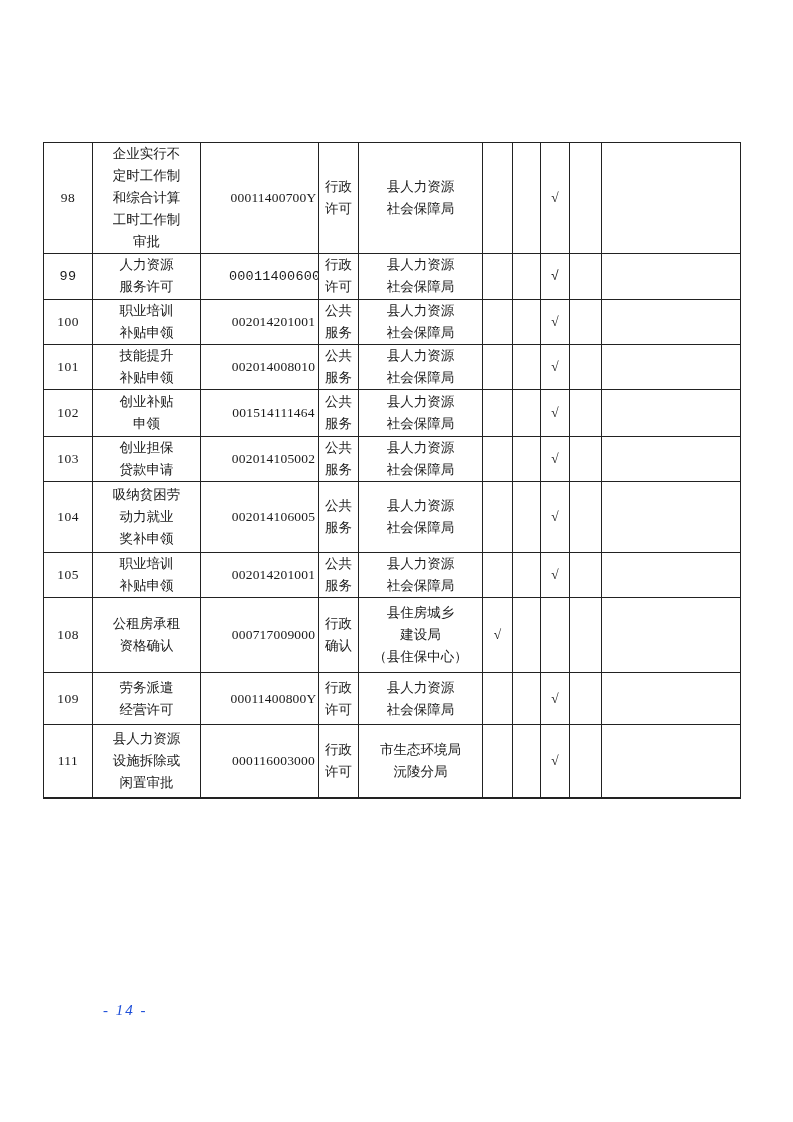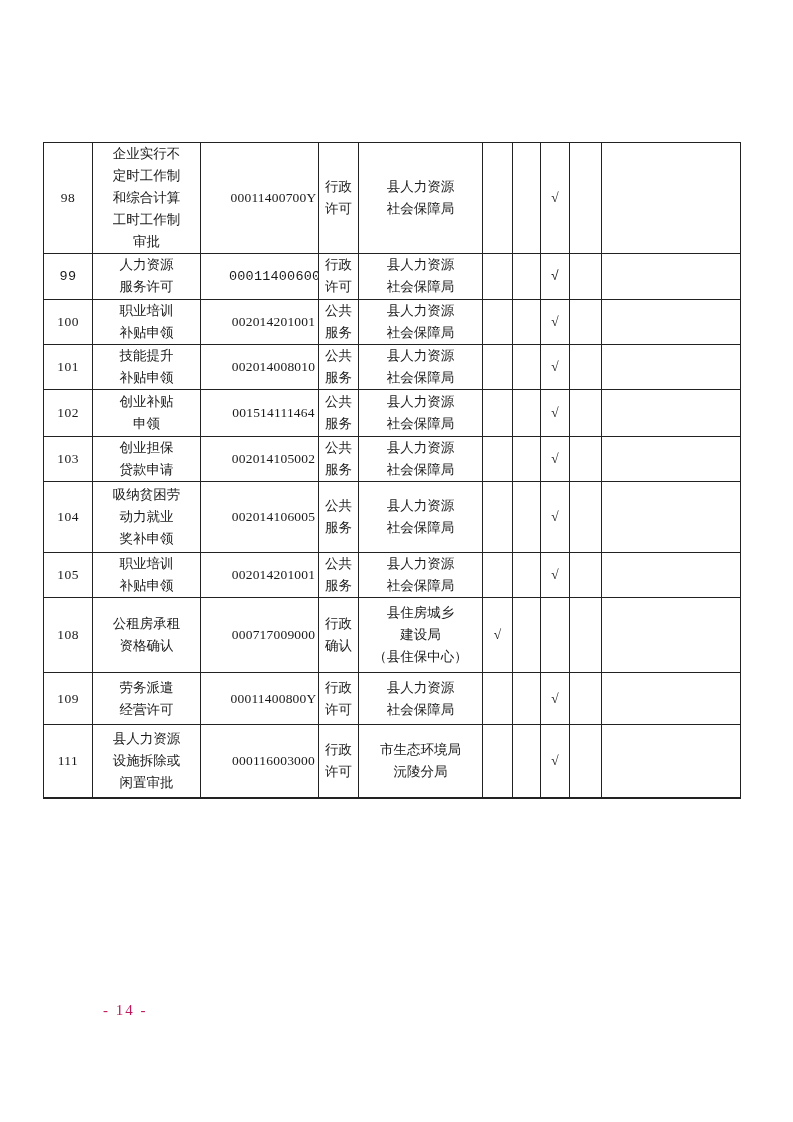--- a/index.html
+++ b/index.html
@@ -38,21 +38,22 @@
   td.code  { font-size: 14.5px; white-space: nowrap; letter-spacing: 0.2px; padding-left: 28px; }
   td.name, td.type, td.dept { white-space: pre-line; }
   td.check { font-size: 14px; }
 
   .page-number {
     position: absolute;
     left: 103px;
     top: 1002px;
     font-size: 15px;
     letter-spacing: 2px;
-    color: #be185d;
+    color: #1d4ed8;
+    font-style: italic;
   }
 </style>
 </head>
 <body>
 
 <div class="page">
 
   <table class="services-table">
     <colgroup>
       <col style="width:49px">

